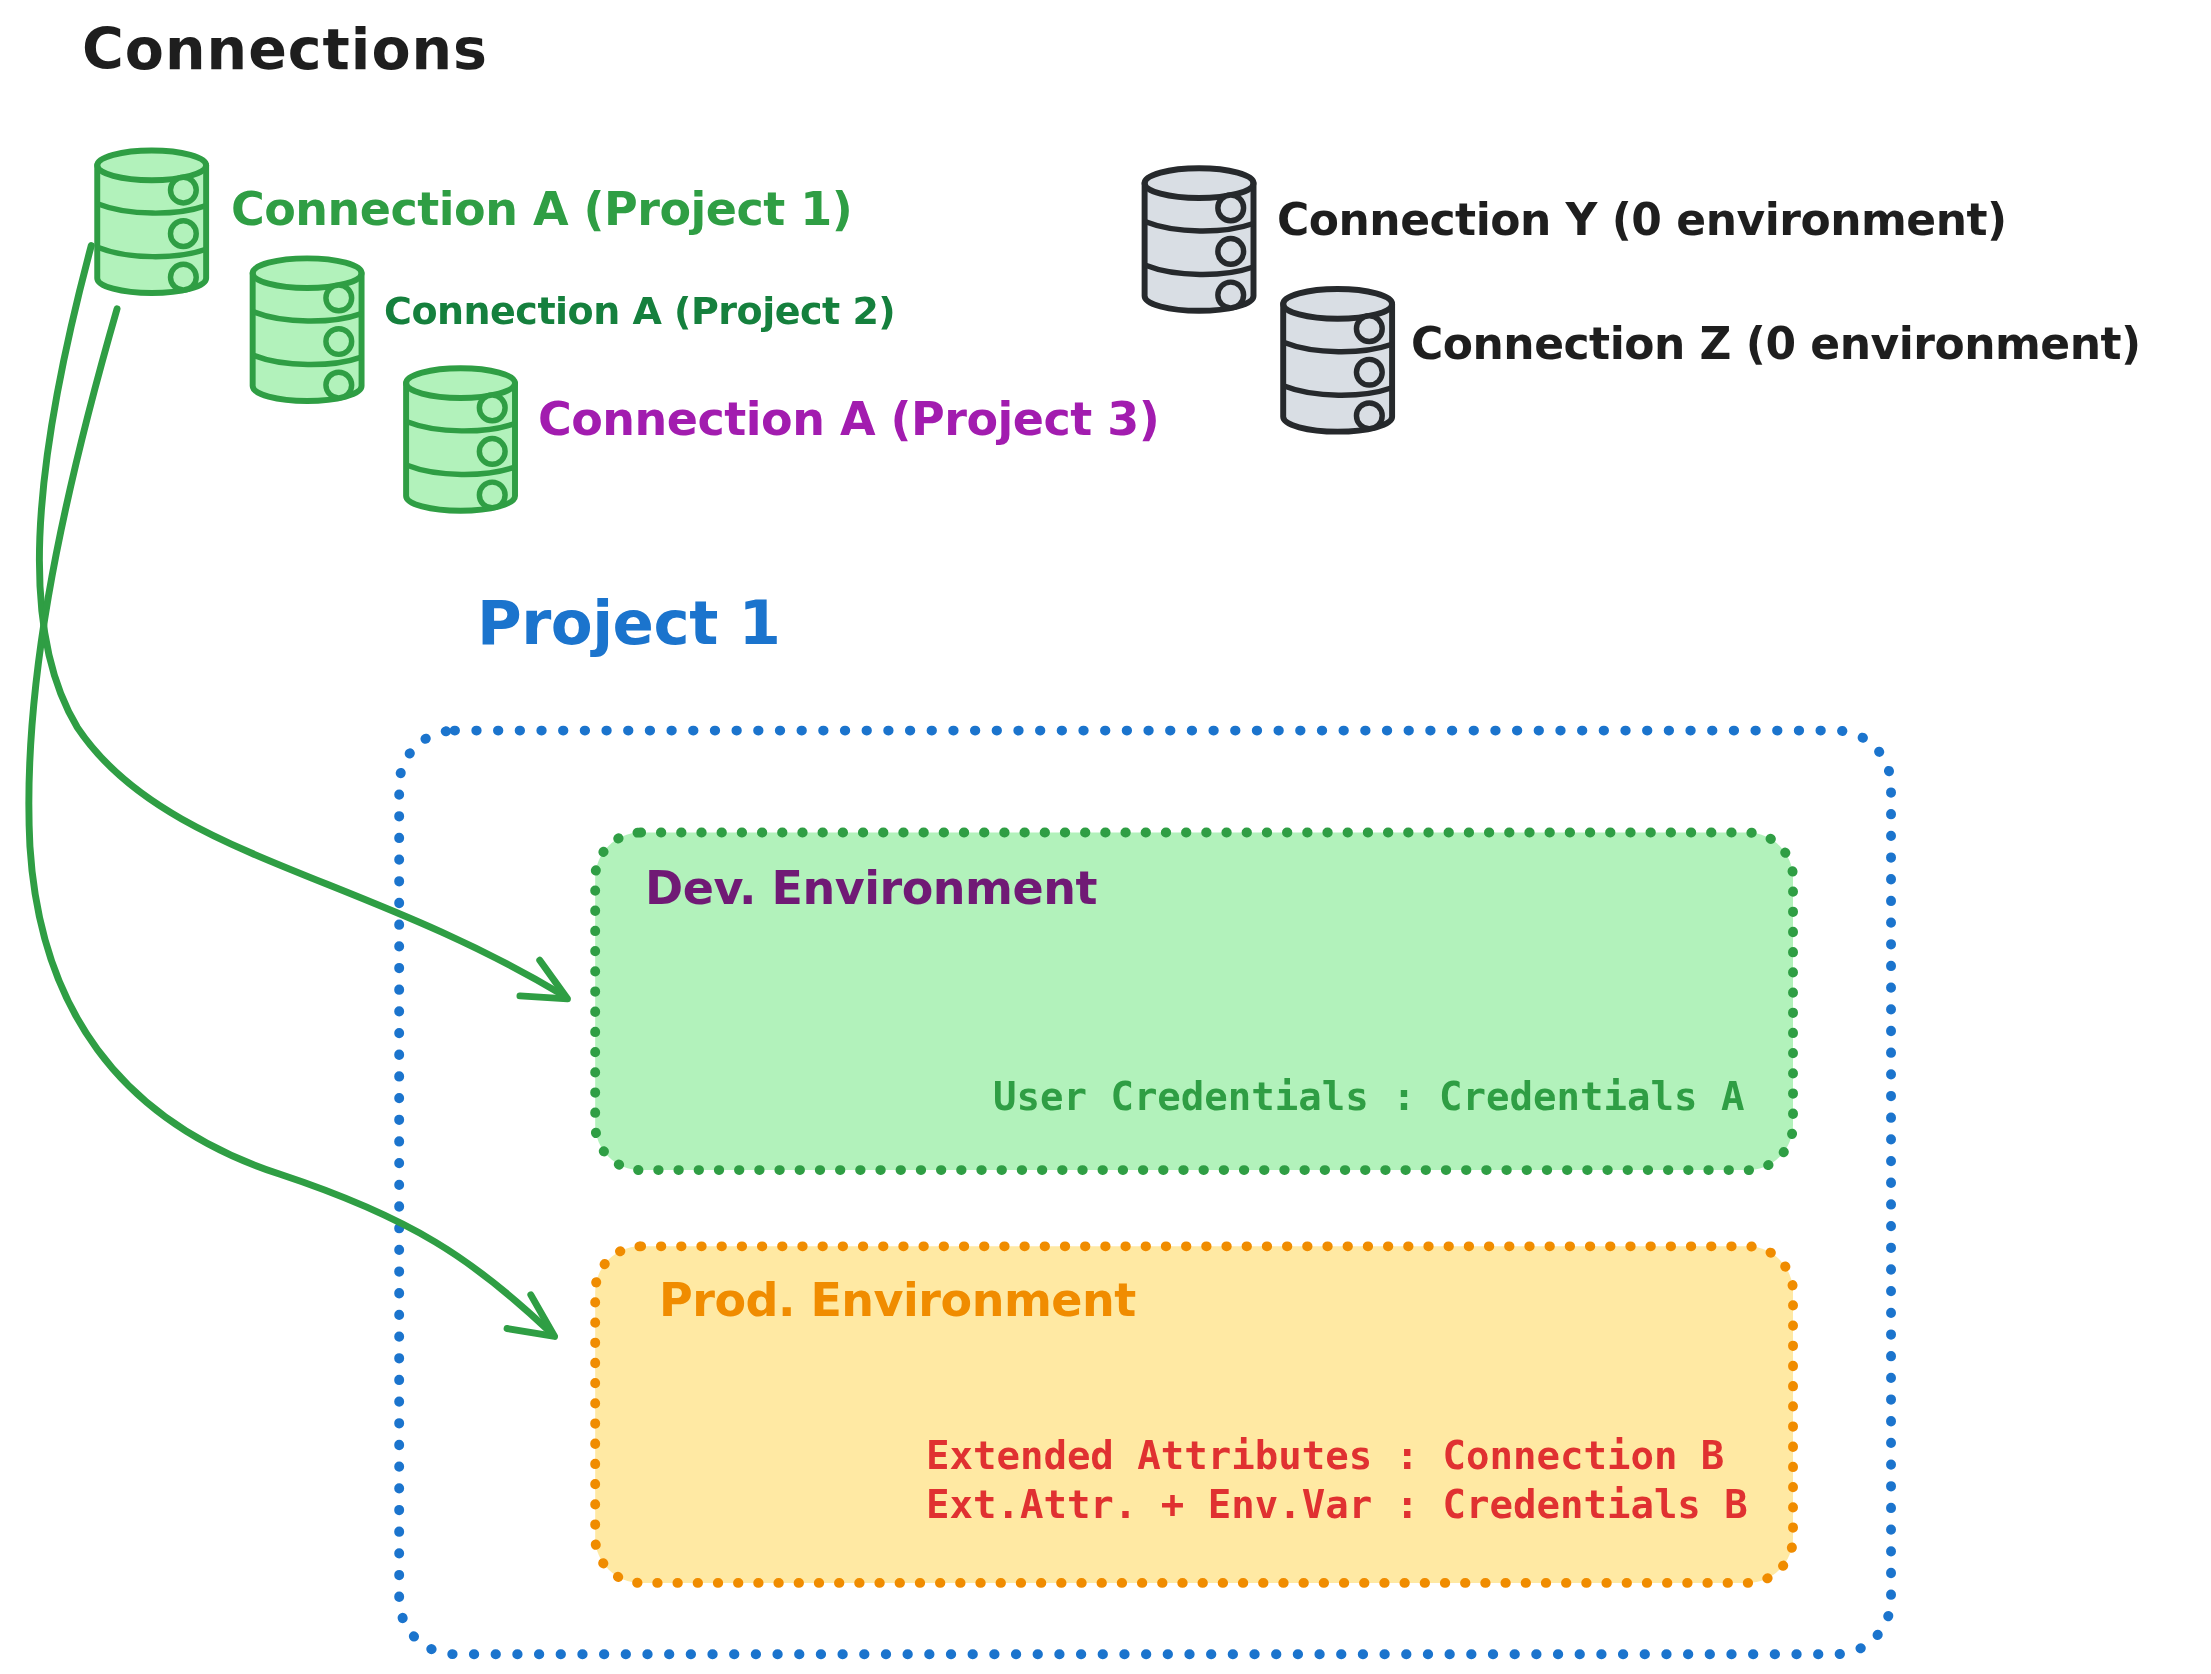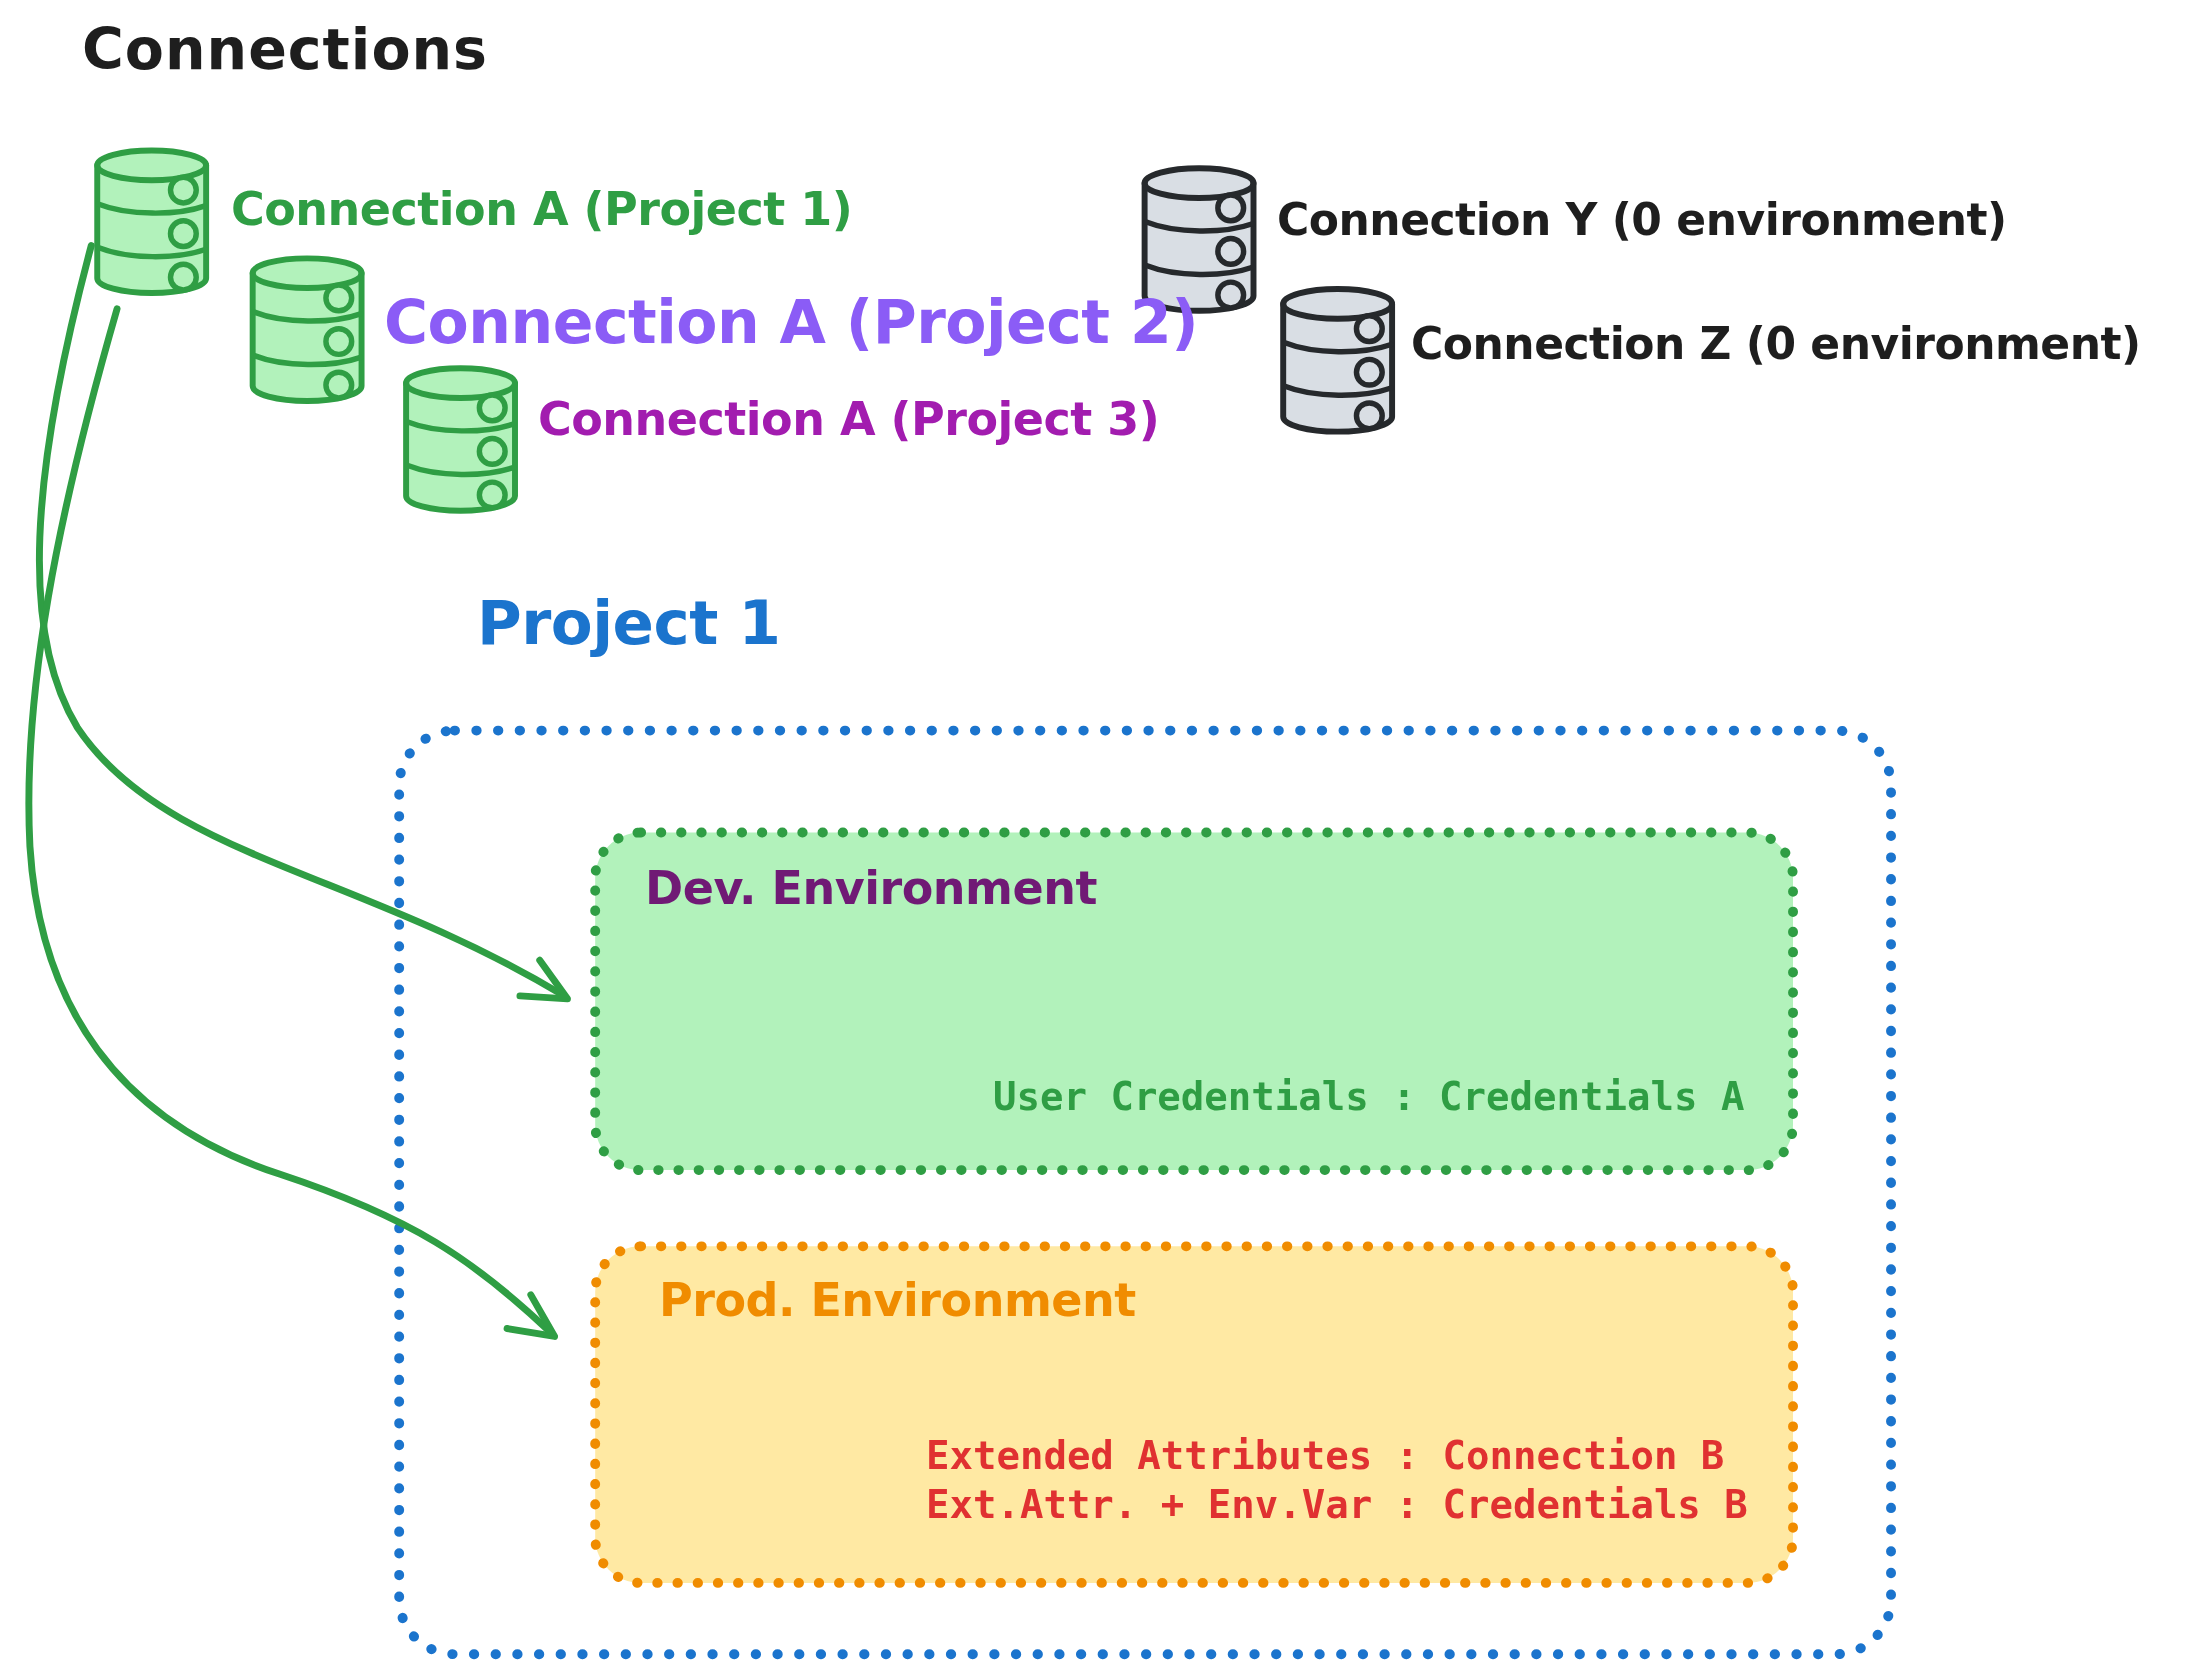--- a/index.html
+++ b/index.html
@@ -10,21 +10,21 @@
     overflow:hidden;
     font-family:"DejaVu Sans", sans-serif;
     border-radius:15px;
   }
   .shapes{position:absolute;left:0;top:0;width:2212px;height:1674px;}
   .txt{position:absolute;white-space:nowrap;line-height:1;}
   .hand{font-weight:600;letter-spacing:-0.5px;}
   .mono{font-family:"DejaVu Sans Mono", monospace;font-weight:700;letter-spacing:0px;}
   .t-title{left:82px;top:21px;font-size:57px;color:#1e1e1e;letter-spacing:1px;}
   .t-a1{left:231px;top:186px;font-size:46px;color:#2f9e44;}
-  .t-a2{left:384px;top:292px;font-size:60px;color:#8b5cf6;}
+  .t-a2{left:384px;top:292px;font-size:38px;color:#15803d;}
   .t-a3{left:538px;top:396px;font-size:46px;color:#a21caf;}
   .t-y{left:1277px;top:198px;font-size:44px;color:#1e1e1e;}
   .t-z{left:1411px;top:322px;font-size:44px;color:#1e1e1e;}
   .t-p1{left:477px;top:592px;font-size:61px;color:#1b74cd;}
   .t-dev{left:645px;top:865px;font-size:46px;color:#701a75;}
   .t-devmap{left:993px;top:1077px;font-size:39px;color:#2f9e44;}
   .t-prod{left:659px;top:1277px;font-size:46px;color:#f08c00;}
   .t-red1{left:926px;top:1436px;font-size:39px;color:#e03131;}
   .t-red2{left:926px;top:1485px;font-size:39px;color:#e03131;}
   .cyl-green{color:#2f9e44;--fill:#b2f2bb;}

